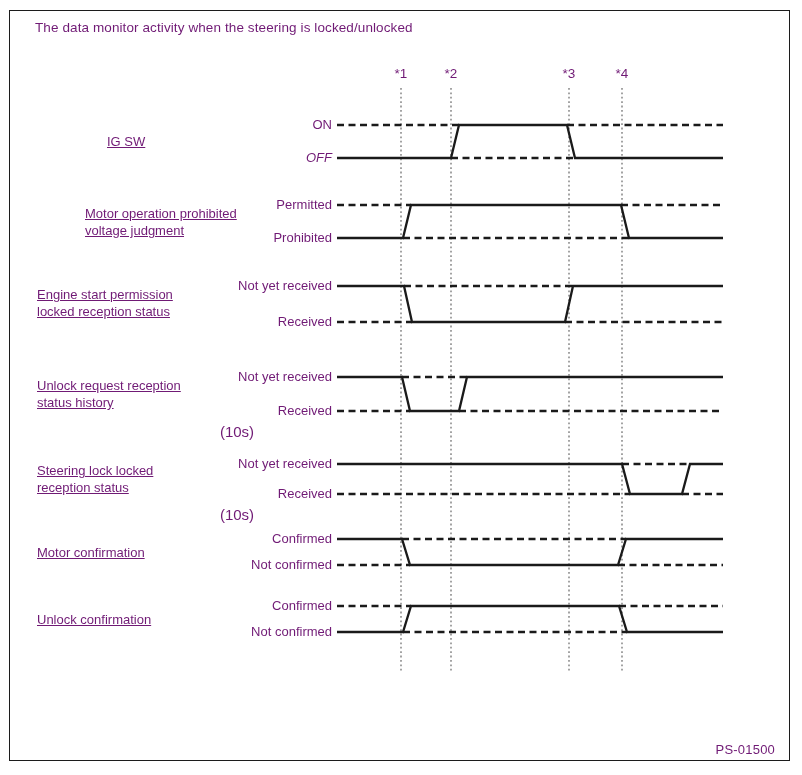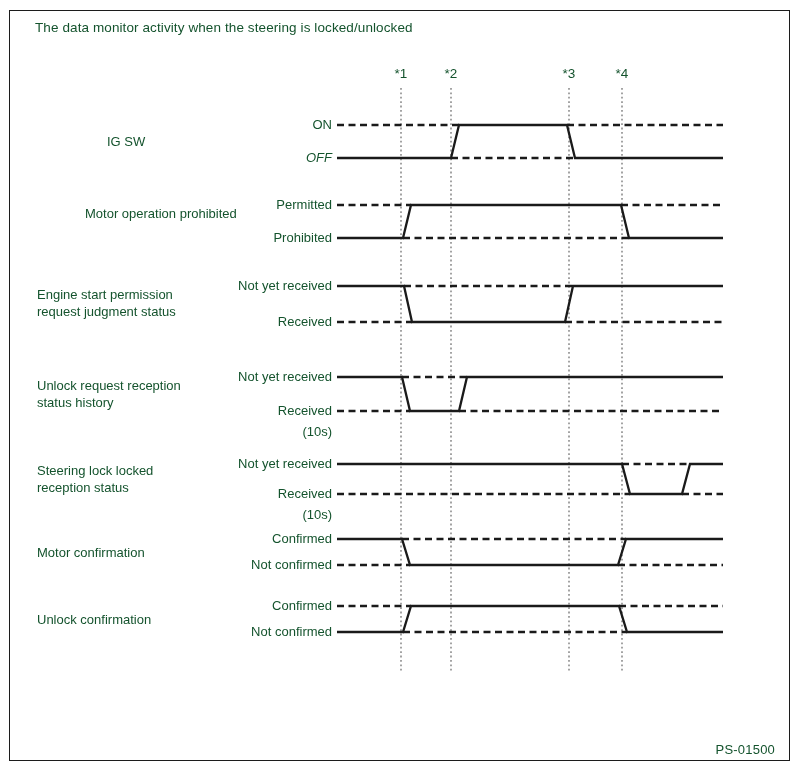--- a/index.html
+++ b/index.html
@@ -1,43 +1,43 @@
 <!DOCTYPE html>
 <html><head>
 <meta charset="utf-8">
 <style>
   html,body{margin:0;padding:0;background:#fff;}
   .page{
     position:relative;width:802px;height:775px;background:#ffffff;
-    font-family:"Liberation Sans", sans-serif;color:#14532d;overflow:hidden;
+    font-family:"Liberation Sans", sans-serif;color:#701a75;overflow:hidden;
   }
   .frame{
     position:absolute;left:9px;top:10px;width:781px;height:751px;
     border:1.5px solid #1c1c1c;box-sizing:border-box;
   }
   .title{
     position:absolute;left:35px;top:20px;font-size:13.5px;letter-spacing:0.1px;
     white-space:nowrap;
   }
   .figure-code{
     position:absolute;top:742px;right:27px;font-size:13px;letter-spacing:0.2px;
   }
   .marker-label{
     position:absolute;width:34px;text-align:center;font-size:13.5px;line-height:16px;
   }
   .lvl-label{
     position:absolute;width:190px;text-align:right;font-size:13px;line-height:16px;
     white-space:nowrap;
   }
   .sub-label{
-    position:absolute;width:190px;text-align:right;font-size:13px;line-height:16px;
+    position:absolute;width:190px;text-align:center;font-size:15px;line-height:16px;
     white-space:nowrap;
   }
   .sig-name{
-    position:absolute;font-size:13px;line-height:17px;white-space:nowrap;
+    position:absolute;font-size:13px;line-height:17px;white-space:nowrap;text-decoration:underline;
   }
   svg.wave{position:absolute;left:0;top:0;}
 </style>
 </head>
 <body>
 
 <div class="page">
   <div class="frame"></div>
   <div class="title">The data monitor activity when the steering is locked/unlocked</div>
   <svg class="wave" id="wave-svg" width="802" height="775" viewBox="0 0 802 775">
@@ -81,26 +81,27 @@
       <div class="marker-label" style="left: 605px; top: 66px;">*4</div>
       <div class="lvl-label" style="left: 142px; top: 117px;">ON</div>
       <div class="lvl-label" style="left: 142px; top: 150px; font-style: italic;">OFF</div>
       <div class="sig-name" style="left: 107px; top: 133px;">
         <div>IG SW</div>
       </div>
       <div class="lvl-label" style="left: 142px; top: 197px;">Permitted</div>
       <div class="lvl-label" style="left: 142px; top: 230px;">Prohibited</div>
       <div class="sig-name" style="left: 37px; top: 205px; margin-left: 48px;">
         <div>Motor operation prohibited</div>
+        <div>voltage judgment</div>
       </div>
       <div class="lvl-label" style="left: 142px; top: 278px;">Not yet received</div>
       <div class="lvl-label" style="left: 142px; top: 314px;">Received</div>
       <div class="sig-name" style="left: 37px; top: 286px;">
         <div>Engine start permission</div>
-        <div>request judgment status</div>
+        <div>locked reception status</div>
       </div>
       <div class="lvl-label" style="left: 142px; top: 369px;">Not yet received</div>
       <div class="lvl-label" style="left: 142px; top: 403px;">Received</div>
       <div class="sub-label" style="left: 142px; top: 424px;">(10s)</div>
       <div class="sig-name" style="left: 37px; top: 377px;">
         <div>Unlock request reception</div>
         <div>status history</div>
       </div>
       <div class="lvl-label" style="left: 142px; top: 456px;">Not yet received</div>
       <div class="lvl-label" style="left: 142px; top: 486px;">Received</div>

